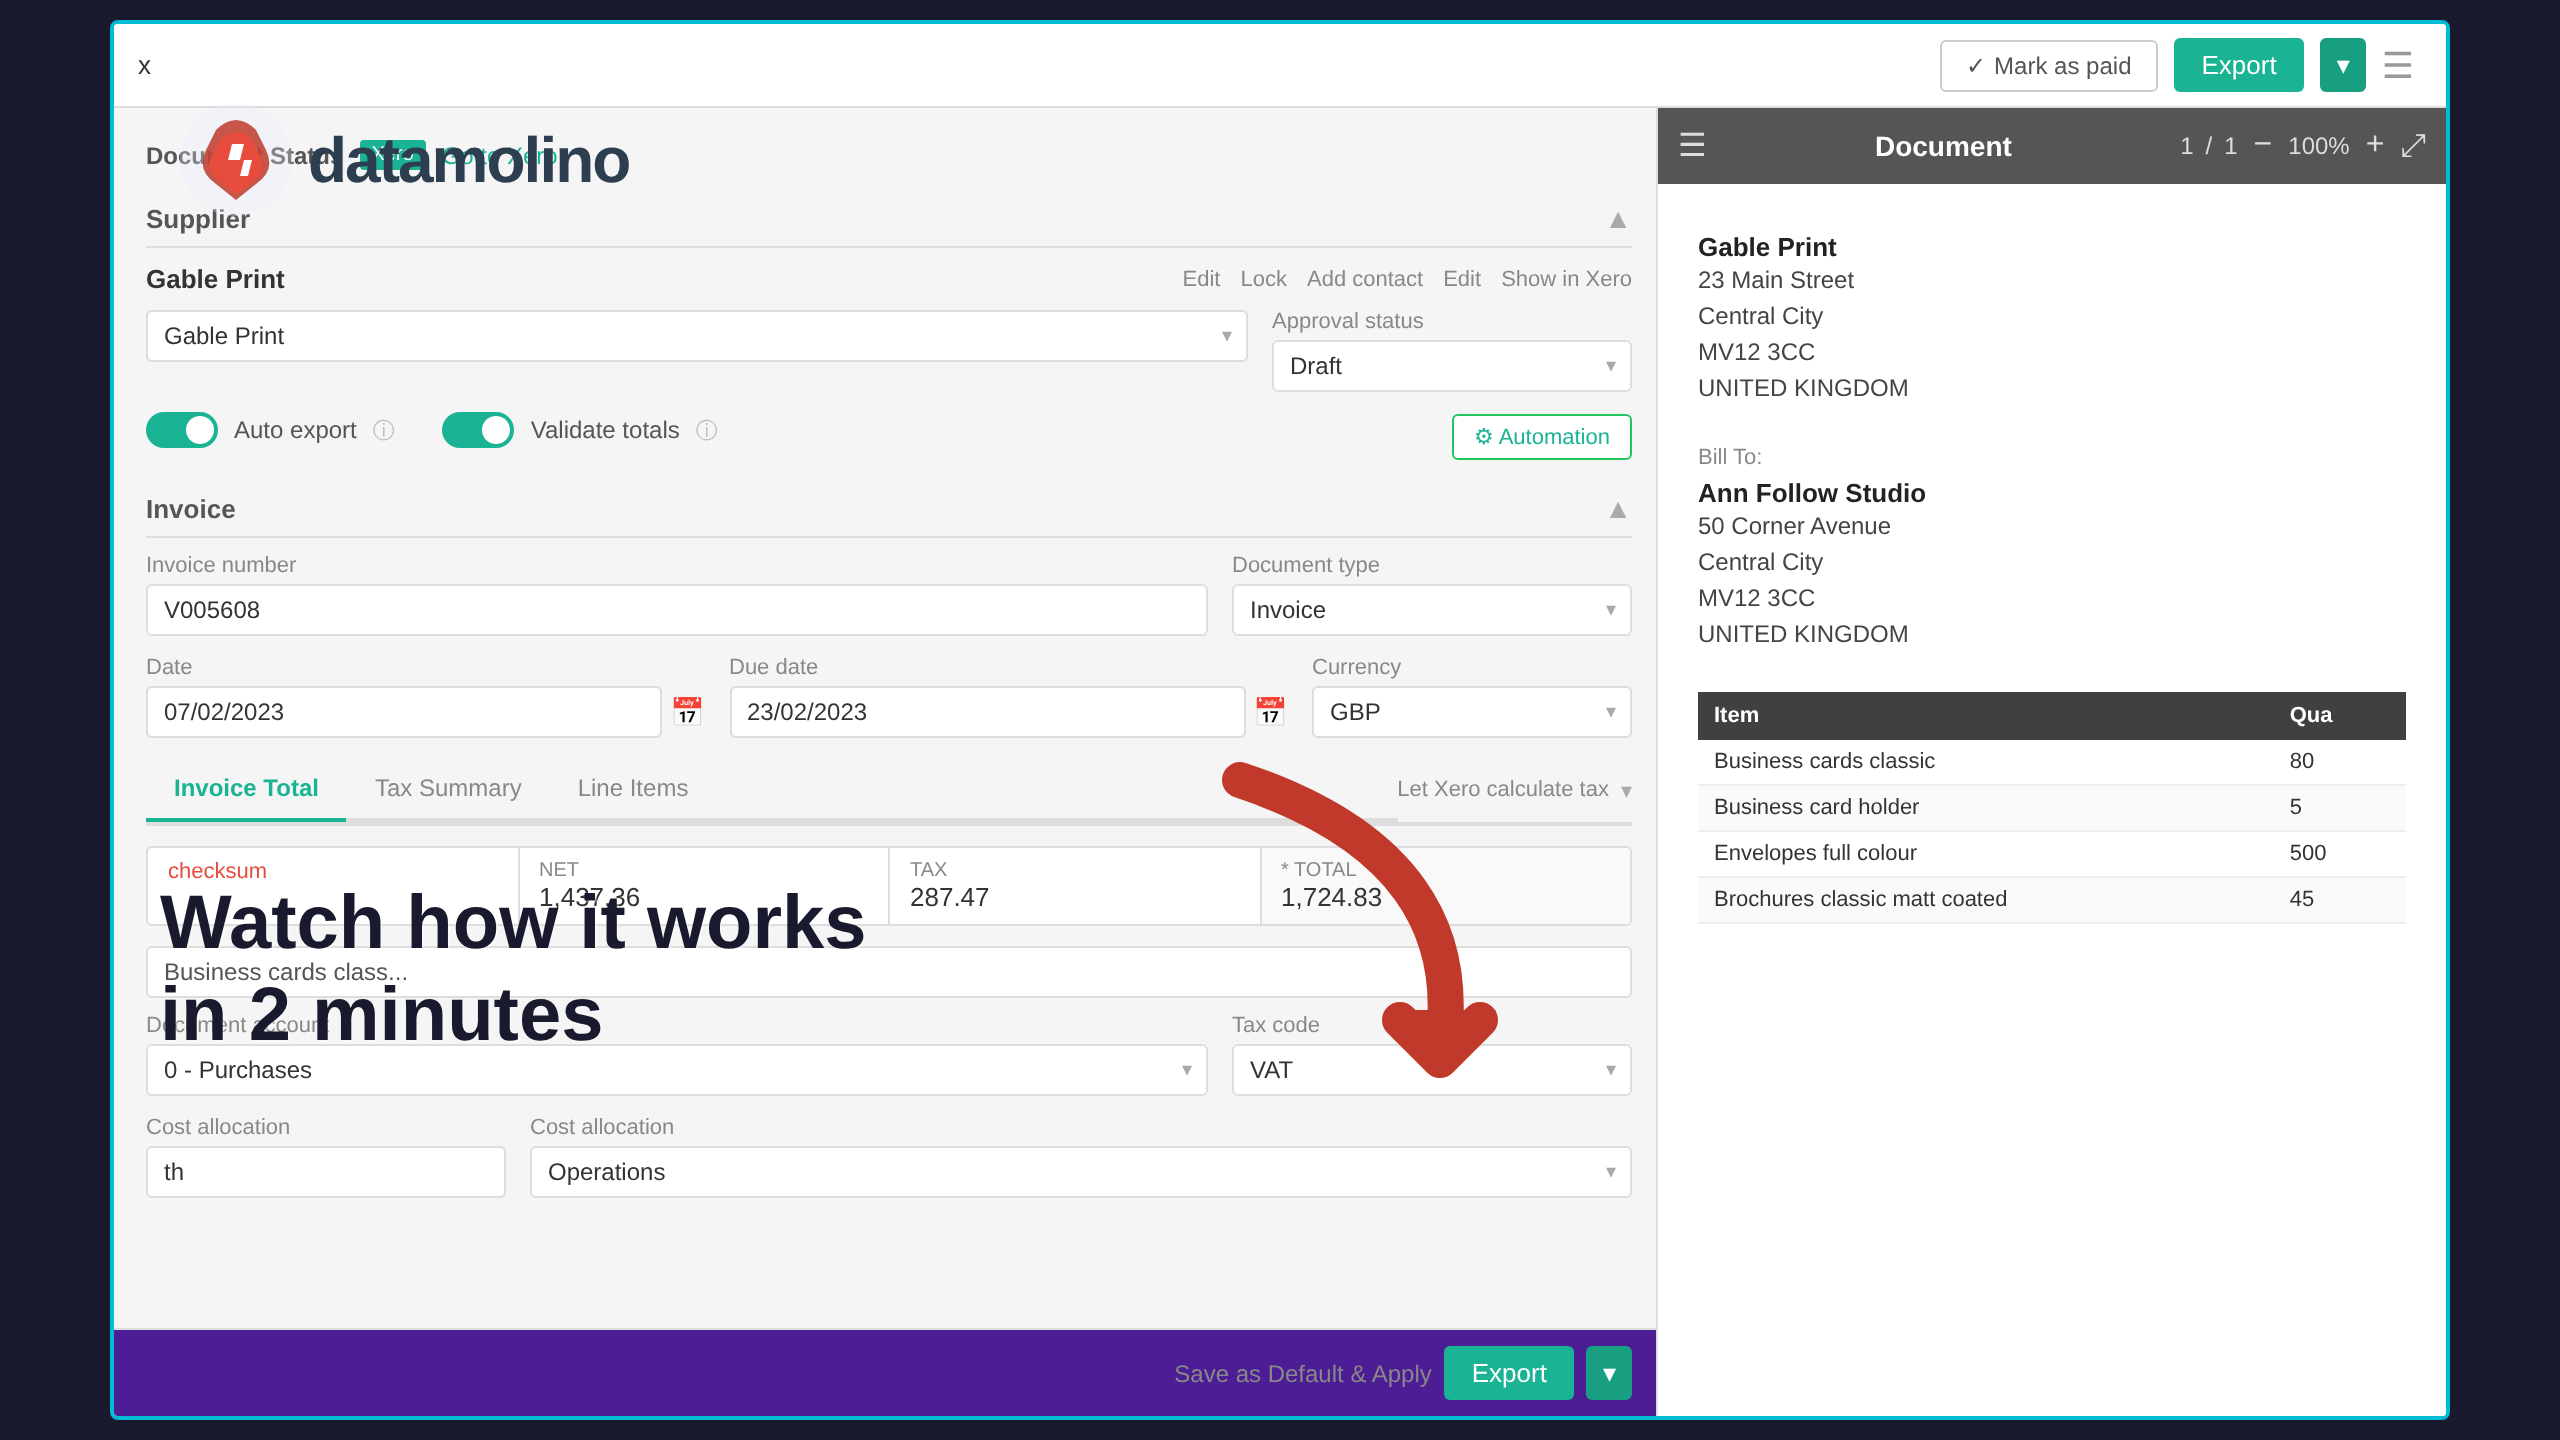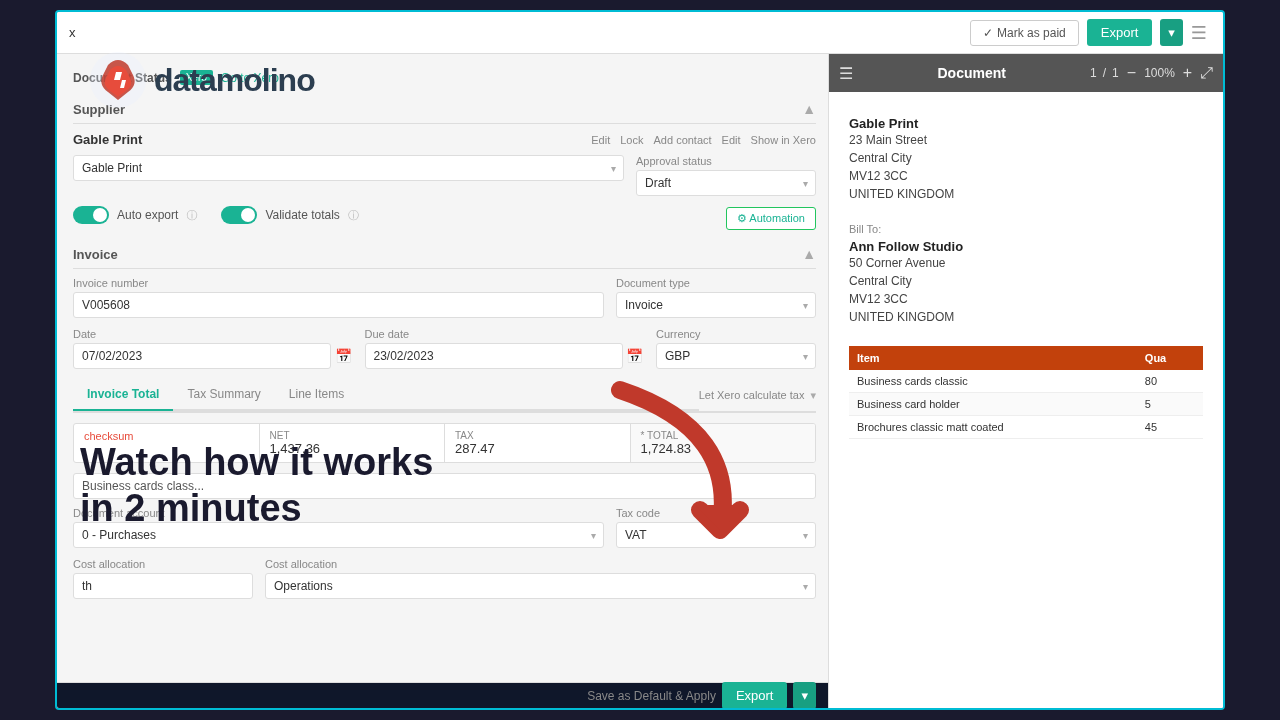--- a/index.html
+++ b/index.html
@@ -347,22 +347,22 @@
       border: 1px solid #ddd;
       border-radius: 3px;
       margin-bottom: 8px;
     }
 
     .footer-actions {
       position: absolute;
       bottom: 0;
       left: 0;
       width: 775px;
-      height: 26px;
-      background: #0f172a;
+      height: 44px;
+      background: #4c1d95;
       border-top: 1px solid #ddd;
       display: flex;
       align-items: center;
       justify-content: flex-end;
       padding: 0 16px;
       gap: 6px;
     }
 
     .btn-save-apply {
       font-size: 12px;
@@ -476,21 +476,21 @@
       color: #222;
     }
 
     
     .doc-table {
       width: 100%;
       border-collapse: collapse;
     }
 
     .doc-table th {
-      background: #c2410c;
+      background: #404040;
       color: #fff;
       font-size: 11px;
       padding: 6px 8px;
       text-align: left;
     }
 
     .doc-table td {
       font-size: 11px;
       color: #333;
       padding: 5px 8px;
@@ -787,20 +787,24 @@
         <tbody id="invoice-table-body">
         <tr>
       <td>Business cards classic</td>
       <td>80</td>
     </tr>
             <tr>
       <td>Business card holder</td>
       <td>5</td>
     </tr>
             <tr>
+      <td>Envelopes full colour</td>
+      <td>500</td>
+    </tr>
+            <tr>
       <td>Brochures classic matt coated</td>
       <td>45</td>
     </tr>
           </tbody>
       </table>
     </div>
   </div>
 
 </div>
 

